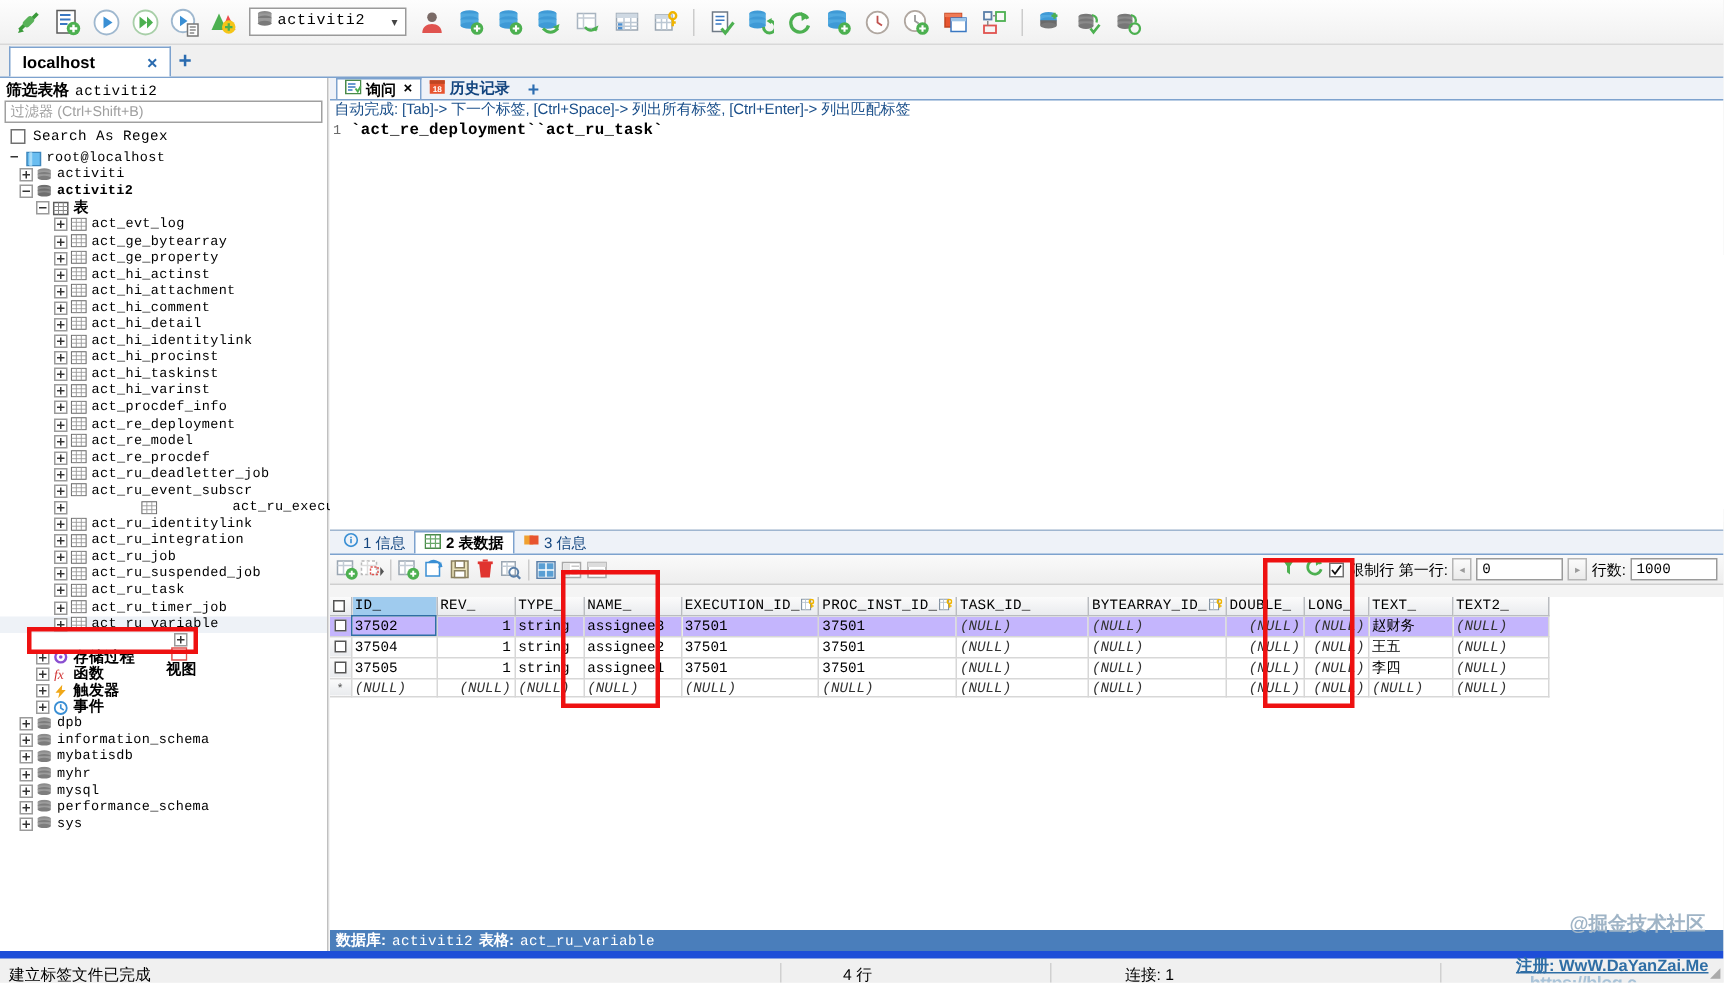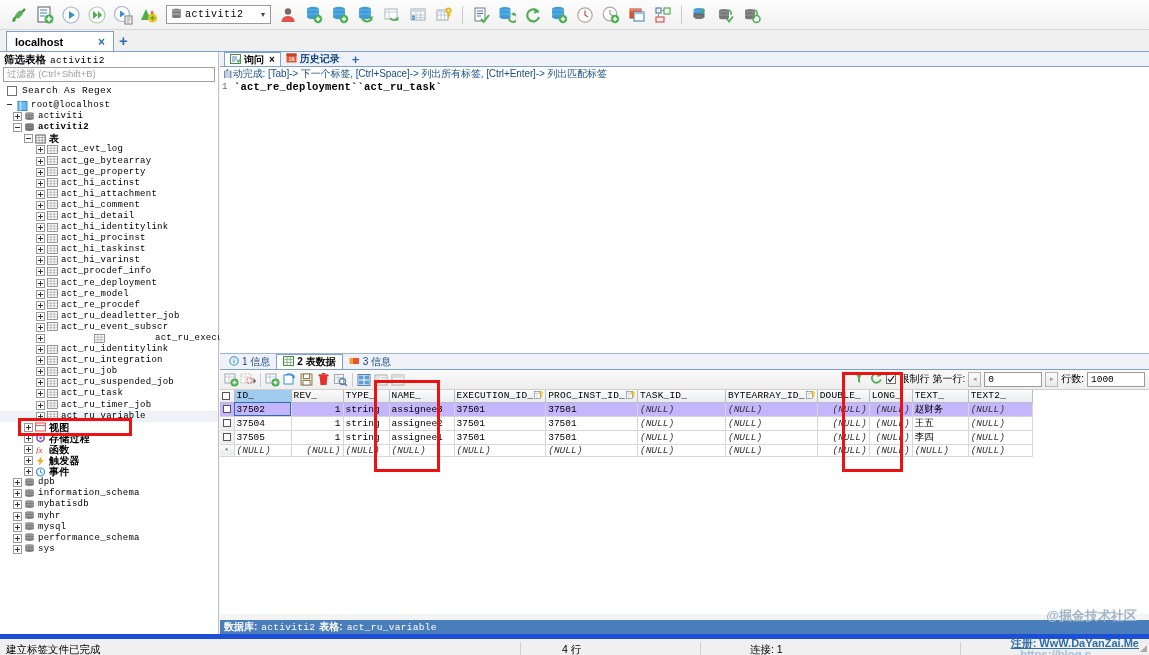--- a/index.html
+++ b/index.html
@@ -204,21 +204,21 @@
     font-family: "Liberation Mono", monospace;
   }
   .spin {
     width: 13px; height: 15px; border: 1px solid #b5b5b5;
     background: linear-gradient(#fbfbfb,#eaeaea);
     display:flex;align-items:center;justify-content:center;
     color:#9a9a9a; font-size: 7px;
   }
 
   
-  .grid-wrap { position: absolute; left:0; top:36px; width:929px; height:224px; background:#fff; overflow:hidden;}
+  .grid-wrap { position: absolute; left:0; top:44px; width:929px; height:224px; background:#fff; overflow:hidden;}
   table.grid { border-collapse: collapse; font-size: 10px; table-layout: fixed; }
   table.grid th {
     background: linear-gradient(#fbfbfb,#e9ebee);
     border-right: 1px solid #b9bcc0; border-bottom: 1px solid #b9bcc0;
     font-weight: normal; text-align: left;
     height: 12px; padding: 0 2px;
     font-family: "Liberation Mono", monospace; font-size: 9.5px;
     letter-spacing: .2px; white-space: nowrap; overflow: hidden;
   }
   table.grid th.sel { background: #9fcbee; }
@@ -777,21 +777,21 @@
               <span class="exp plus"></span>
               <span class="ticon"><svg width="11" height="9" viewBox="0 0 11 9">
                   <rect x=".6" y=".5" width="9.8" height="8" fill="#fff" stroke="#6a6a6a" stroke-width=".7"></rect>
                   <path d="M.6 3.2h9.8M.6 5.8h9.8M3.9 .5v8M7.2 .5v8" stroke="#9a9a9a" stroke-width=".6"></path>
                 </svg></span>
               <span class="tlabel">act_ru_variable</span>
             </div>
           </div>
 
         <div id="other-groups">
-            <div class="tnode" style="padding-left: 24px;">
+            <div class="tnode" style="padding-left: 24px; flex-direction: column;">
               <span class="exp plus"></span>
               <span class="ticon"><svg width="11" height="10" viewBox="0 0 11 10">
                   <rect x=".6" y="1" width="9.8" height="8" fill="#fff" stroke="#e0534f"></rect>
                   <path d="M.6 3.6h9.8" stroke="#e0534f"></path>
                 </svg></span>
               <span class="tlabel cn">视图</span>
             </div>
             <div class="tnode" style="padding-left: 24px;">
               <span class="exp plus"></span>
               <span class="ticon"><svg width="11" height="10" viewBox="0 0 11 10">

